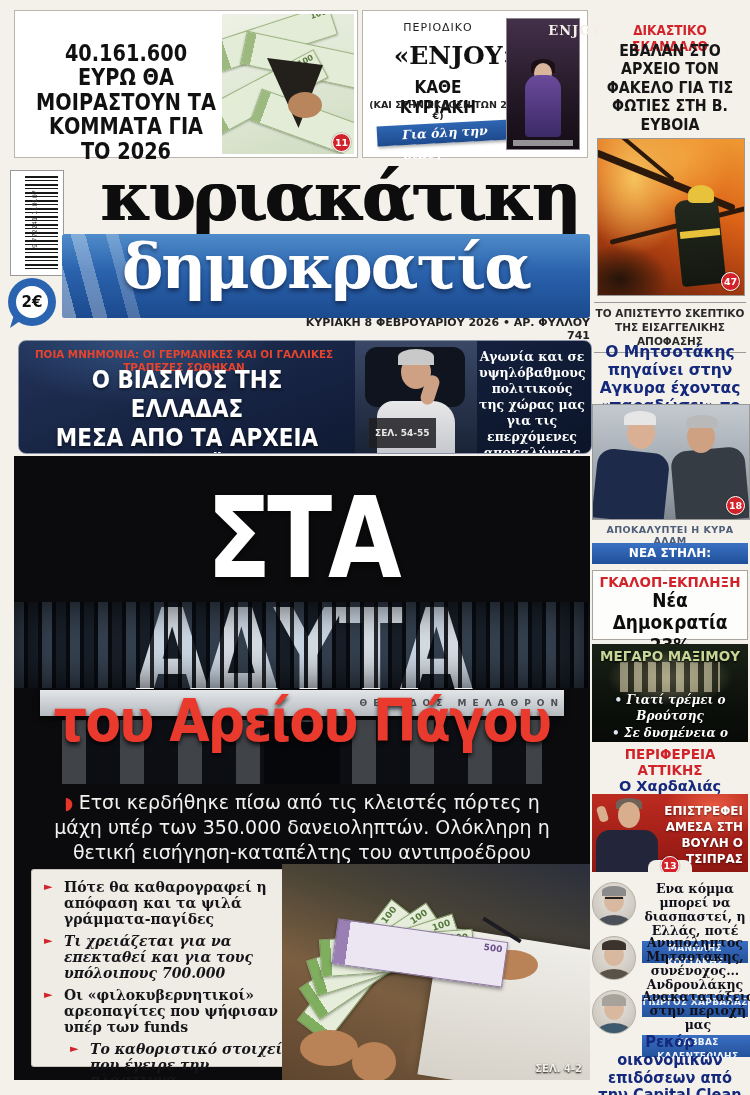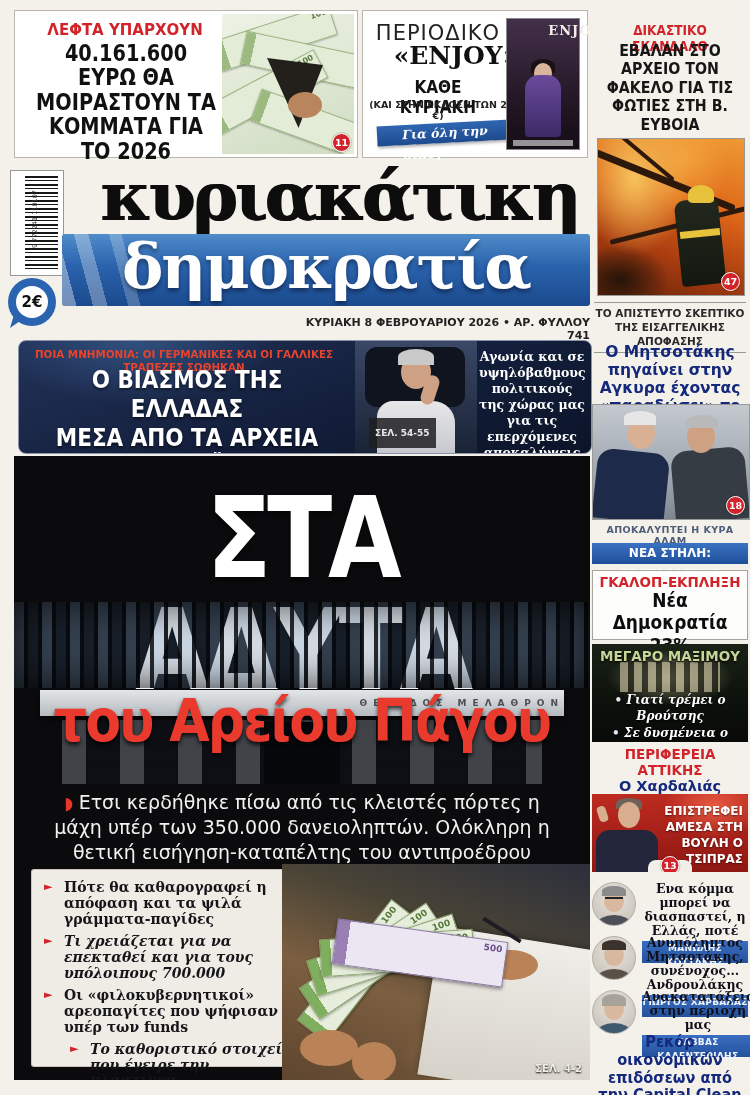--- a/index.html
+++ b/index.html
@@ -13,21 +13,21 @@
   .money-box{left:14px;top:10px;width:342px;height:146px;}
   .money-kicker{left:10px;top:10px;width:200px;color:#d2232a;font-weight:bold;font-size:15px;}
   .money-head{left:2px;top:30px;width:218px;font-weight:bold;font-size:23px;line-height:1.06;color:#111;transform:scaleX(0.84);transform-origin:center;}
   .money-art{right:3px;top:3px;bottom:3px;width:132px;overflow:hidden;background:linear-gradient(160deg,#eef2e6,#cfdcc2);}
   .bill{position:absolute;background:linear-gradient(90deg,#9cba7f 0 9px,#e3ecd6 9px);border:1px solid #9ab37f;box-shadow:0 1px 2px rgba(0,0,0,.25);}
   .bill i{position:absolute;right:3px;top:1px;font-style:normal;font-size:8px;font-weight:bold;color:#5a7a42;}
   .money-dark{position:absolute;left:38px;top:44px;width:70px;height:70px;background:#23201c;clip-path:polygon(10% 0,90% 10%,55% 100%);}
   .money-hand{position:absolute;left:66px;top:78px;width:34px;height:26px;border-radius:50%;background:#b9855c;}
 
   .enjoy-box{left:362px;top:10px;width:224px;height:146px;}
-  .enjoy-l1{left:6px;top:10px;width:138px;font-size:21px;letter-spacing:1px;color:#222;}
+  .enjoy-l1{left:6px;top:10px;width:138px;font-size:11px;letter-spacing:1px;color:#222;}
   .enjoy-l2{left:24px;top:30px;width:138px;font-family:"DejaVu Serif",serif;font-weight:bold;font-size:25px;color:#111;}
   .enjoy-l3{left:6px;top:66px;width:138px;font-weight:bold;font-size:17px;color:#111;transform:scaleX(.9);transform-origin:center;}
   .enjoy-l4{left:4px;top:88px;width:142px;font-weight:bold;font-size:9.5px;color:#222;}
   .enjoy-ribbon{left:14px;top:112px;width:136px;height:20px;background:linear-gradient(180deg,#2f66b2,#1d4a8e);color:#fff;font-family:"DejaVu Serif",serif;font-style:italic;font-weight:bold;font-size:12.5px;line-height:20px;transform:rotate(-3deg);box-shadow:1px 2px 3px rgba(0,0,0,.3);}
   .enjoy-cover{right:7px;top:7px;width:72px;height:130px;background:linear-gradient(180deg,#43304a 0%,#241826 60%,#140d16 100%);border:1px solid #888;}
   .cover-title{position:absolute;left:0;top:4px;width:100%;color:#f3eee6;font-family:"DejaVu Serif",serif;font-weight:bold;font-size:13px;letter-spacing:1px;text-align:center;padding-left:32px;}
   .cover-woman{position:absolute;left:18px;bottom:12px;width:36px;height:62px;background:linear-gradient(180deg,#6a4a9c,#3c2a66);border-radius:14px 14px 4px 4px;}
   .cover-head{position:absolute;left:27px;bottom:66px;width:18px;height:20px;border-radius:50%;background:#d9b59c;}
   .cover-hair{position:absolute;left:24px;bottom:76px;width:24px;height:14px;border-radius:50% 50% 0 0;background:#1c1016;}
   .cover-cap{position:absolute;left:6px;bottom:3px;width:60px;height:6px;background:rgba(255,255,255,.55);}
@@ -49,21 +49,21 @@
 
   
   .barcode-box{left:10px;top:170px;width:52px;height:104px;background:#fff;border:1px solid #999;}
   .barcode-bars{position:absolute;left:14px;top:5px;right:5px;bottom:5px;background:repeating-linear-gradient(180deg,#181818 0 2px,#fff 2px 4px,#181818 4px 5px,#fff 5px 8px);}
   .barcode-num{position:absolute;left:-16px;top:44px;font-size:6.5px;color:#333;transform:rotate(-90deg);width:80px;text-align:center;}
   .barcode-num2{position:absolute;right:-8px;bottom:16px;font-size:6.5px;color:#333;transform:rotate(-90deg);}
   .price-bubble{left:8px;top:278px;width:48px;height:48px;border-radius:50%;background:#2a64b0;}
   .price-bubble::after{content:"";position:absolute;left:2px;bottom:-2px;width:14px;height:14px;background:#2a64b0;clip-path:polygon(0 100%,100% 30%,30% 0);}
   .price-inner{position:absolute;left:8px;top:8px;width:32px;height:32px;border-radius:50%;background:#fff;color:#101010;font-weight:bold;font-size:15px;line-height:32px;text-align:center;}
   .mast-title{left:88px;top:158px;width:502px;font-family:"DejaVu Serif",serif;font-weight:bold;font-size:68px;line-height:76px;color:#0d0d0d;text-align:center;letter-spacing:-3px;text-shadow:1.3px 0 0 #0d0d0d;}
-  .mast-banner{left:62px;top:234px;width:528px;height:72px;background:linear-gradient(180deg,#4f8cca 0%,#2a62ac 45%,#1b4a8e 100%);border-radius:3px;overflow:hidden;}
+  .mast-banner{left:62px;top:234px;width:528px;height:84px;background:linear-gradient(180deg,#4f8cca 0%,#2a62ac 45%,#1b4a8e 100%);border-radius:3px;overflow:hidden;}
   .flagbit{position:absolute;left:0;top:0;width:240px;height:100%;background:
      linear-gradient(75deg,rgba(255,255,255,.38) 0 14px,transparent 14px 30px,rgba(255,255,255,.30) 30px 44px,transparent 44px 64px,rgba(255,255,255,.22) 64px 76px,transparent 76px);}
   .mast-sub{position:absolute;left:0;top:-4px;width:100%;text-align:center;color:#fff;font-family:"DejaVu Serif",serif;font-weight:bold;font-size:62px;letter-spacing:-2px;text-shadow:0 3px 4px rgba(0,0,20,.45);}
   .dateline{left:280px;top:316px;width:310px;text-align:right;font-size:11px;font-weight:bold;color:#222;}
 
   
   .ep-strip{left:18px;top:340px;width:572px;height:112px;border-radius:8px;border:1px solid #8a93a8;overflow:hidden;background:
     radial-gradient(200px 90px at 20% 0%,#31507e 0,transparent 70%),
     linear-gradient(160deg,#223258 0%,#131f3c 55%,#0b1428 100%);}
   .ep-kicker{left:0;top:7px;width:330px;color:#e8432c;font-weight:bold;font-size:11px;transform:scaleX(.94);transform-origin:center;text-align:center;}
@@ -161,21 +161,20 @@
   .bottom-head{color:#15297c;font-weight:bold;font-size:15.5px;line-height:1.15;text-align:center;transform:scaleX(.94);transform-origin:center;}
   .pbadge{width:17px;height:17px;border-radius:50%;background:#d2232a;color:#fff;font-weight:bold;font-size:9.5px;display:flex;align-items:center;justify-content:center;border:1.5px solid #fff;box-shadow:0 0 0 1px rgba(0,0,0,.15);}
   .pb-abs{position:absolute;}
 </style>
 </head>
 <body>
 
 <div class="page">
 
   <div class="abs box money-box">
-    <div class="abs ctr money-kicker">ΛΕΦΤΑ ΥΠΑΡΧΟΥΝ</div>
     <div class="abs ctr money-head">40.161.600 ΕΥΡΩ ΘΑ ΜΟΙΡΑΣΤΟΥΝ ΤΑ ΚΟΜΜΑΤΑ ΓΙΑ ΤΟ 2026</div>
     <div class="abs money-art">
       <div class="bill" style="left:-8px;top:8px;width:120px;height:30px;transform:rotate(-18deg);">
           <i>100</i>
         </div>
       <div class="bill" style="left:20px;top:30px;width:130px;height:32px;transform:rotate(12deg);">
           <i>100</i>
         </div>
       <div class="bill" style="left:-16px;top:62px;width:120px;height:30px;transform:rotate(-28deg);">
           <i>100</i>

